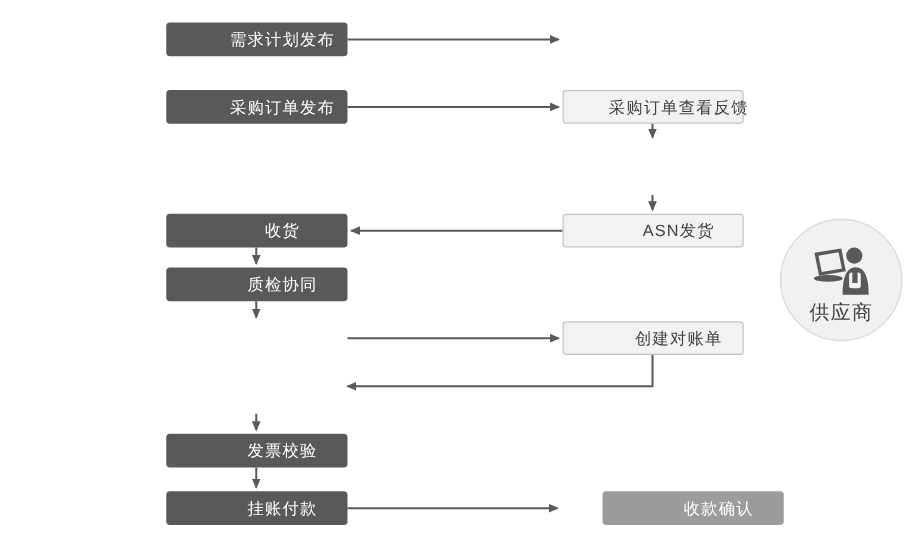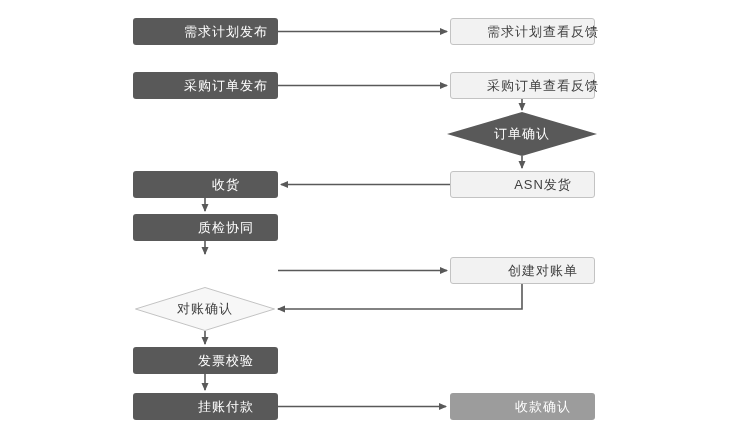--- a/index.html
+++ b/index.html
@@ -15,21 +15,21 @@
     position:absolute;width:145px;height:27px;box-sizing:border-box;
     display:flex;align-items:center;justify-content:center;
     font-size:13px;letter-spacing:1px;border-radius:3px;white-space:nowrap;padding-left:41px;
   }
   .node.dark{background:var(--dark-node,#595959);color:var(--text-light,#ffffff);}
   .node.light{
     background:var(--light-node-bg,#f2f2f2);
     border:1px solid var(--light-node-border,#c3c3c3);
     color:var(--text-dark,#3f3f3f);
   }
-  .node.muted{background:var(--muted-node,#9c9c9c);color:var(--text-light,#ffffff);}
+  .node.muted{background:var(--muted-node,#9c9c9c);color:var(--text-light,#ffffff);margin-left:32px;}
 
   .diamond{position:absolute;}
   .diamond svg{display:block;}
   .poly-dark{fill:var(--dark-node,#595959);}
   .poly-light{fill:#f7f7f7;stroke:var(--light-node-border,#c3c3c3);stroke-width:1;}
   .diamond .dlabel{
     position:absolute;inset:0;display:flex;align-items:center;justify-content:center;
     font-size:13px;letter-spacing:1px;white-space:nowrap;
   }
   .diamond.dark .dlabel{color:var(--text-light,#ffffff);}
@@ -63,41 +63,39 @@
     <line x1="205" y1="198" x2="205" y2="211" marker-end="url(#arr)"></line>
     <line x1="205" y1="241" x2="205" y2="254" marker-end="url(#arr)"></line>
     <line x1="278" y1="270.5" x2="447" y2="270.5" marker-end="url(#arr)"></line>
     <path class="conn" d="M522,284 L522,309 L278,309" marker-end="url(#arr)"></path>
     <line x1="205" y1="331" x2="205" y2="344" marker-end="url(#arr)"></line>
     <line x1="205" y1="374" x2="205" y2="390" marker-end="url(#arr)"></line>
     <line x1="278" y1="406.5" x2="446" y2="406.5" marker-end="url(#arr)"></line>
   </svg>
 
 
+  <div class="actor" style="left:624px;top:175px;">
+    <svg class="icon" width="48" height="44" viewBox="0 0 46 40">
+      <path d="M4 7 L22 4 L25 19 L7 22 Z" fill="#f1f1f1" stroke="#595959" stroke-width="2.6"></path>
+      <ellipse class="sil" cx="13" cy="25.5" rx="11" ry="2.6"></ellipse>
+      <circle class="sil" cx="33" cy="8" r="6.2"></circle>
+      <path class="sil" d="M24 38 Q24 17 34 17 Q44 17 44 38 Z"></path>
+      <rect x="29" y="21" width="9" height="12" rx="2" fill="#f1f1f1"></rect>
+      <rect class="sil" x="31.5" y="19" width="4" height="10"></rect>
+    </svg>
+    <div class="actor-label">供应商</div>
+  </div>
 
   <div class="node dark" style="left:133px;top:18px;">需求计划发布</div>
   <div class="node dark" style="left:133px;top:72px;">采购订单发布</div>
   <div class="node dark" style="left:133px;top:171px;">收货</div>
   <div class="node dark" style="left:133px;top:214px;">质检协同</div>
   <div class="node dark" style="left:133px;top:347px;">发票校验</div>
   <div class="node dark" style="left:133px;top:393px;">挂账付款</div>
 
-  <div class="node light" style="left:450px;top:18px;">需求计划查看反馈</div>
   <div class="node light" style="left:450px;top:72px;">采购订单查看反馈</div>
   <div class="node light" style="left:450px;top:171px;">ASN发货</div>
   <div class="node light" style="left:450px;top:257px;">创建对账单</div>
   <div class="node muted" style="left:450px;top:393px;">收款确认</div>
 
-  <div class="diamond dark" style="left:447px;top:112px;width:150px;height:44px;">
-    <svg width="150" height="44" viewBox="0 0 150 44">
-      <polygon class="poly-dark" points="75,0 150,22 75,44 0,22"></polygon>
-    </svg>
-    <span class="dlabel">订单确认</span>
-  </div>
 
-  <div class="diamond light" style="left:135px;top:287px;width:140px;height:44px;">
-    <svg width="140" height="44" viewBox="0 0 140 44">
-      <polygon class="poly-light" points="70,0.5 139.5,22 70,43.5 0.5,22"></polygon>
-    </svg>
-    <span class="dlabel">对账确认</span>
-  </div>
 
 </div>
 
 </body></html>

